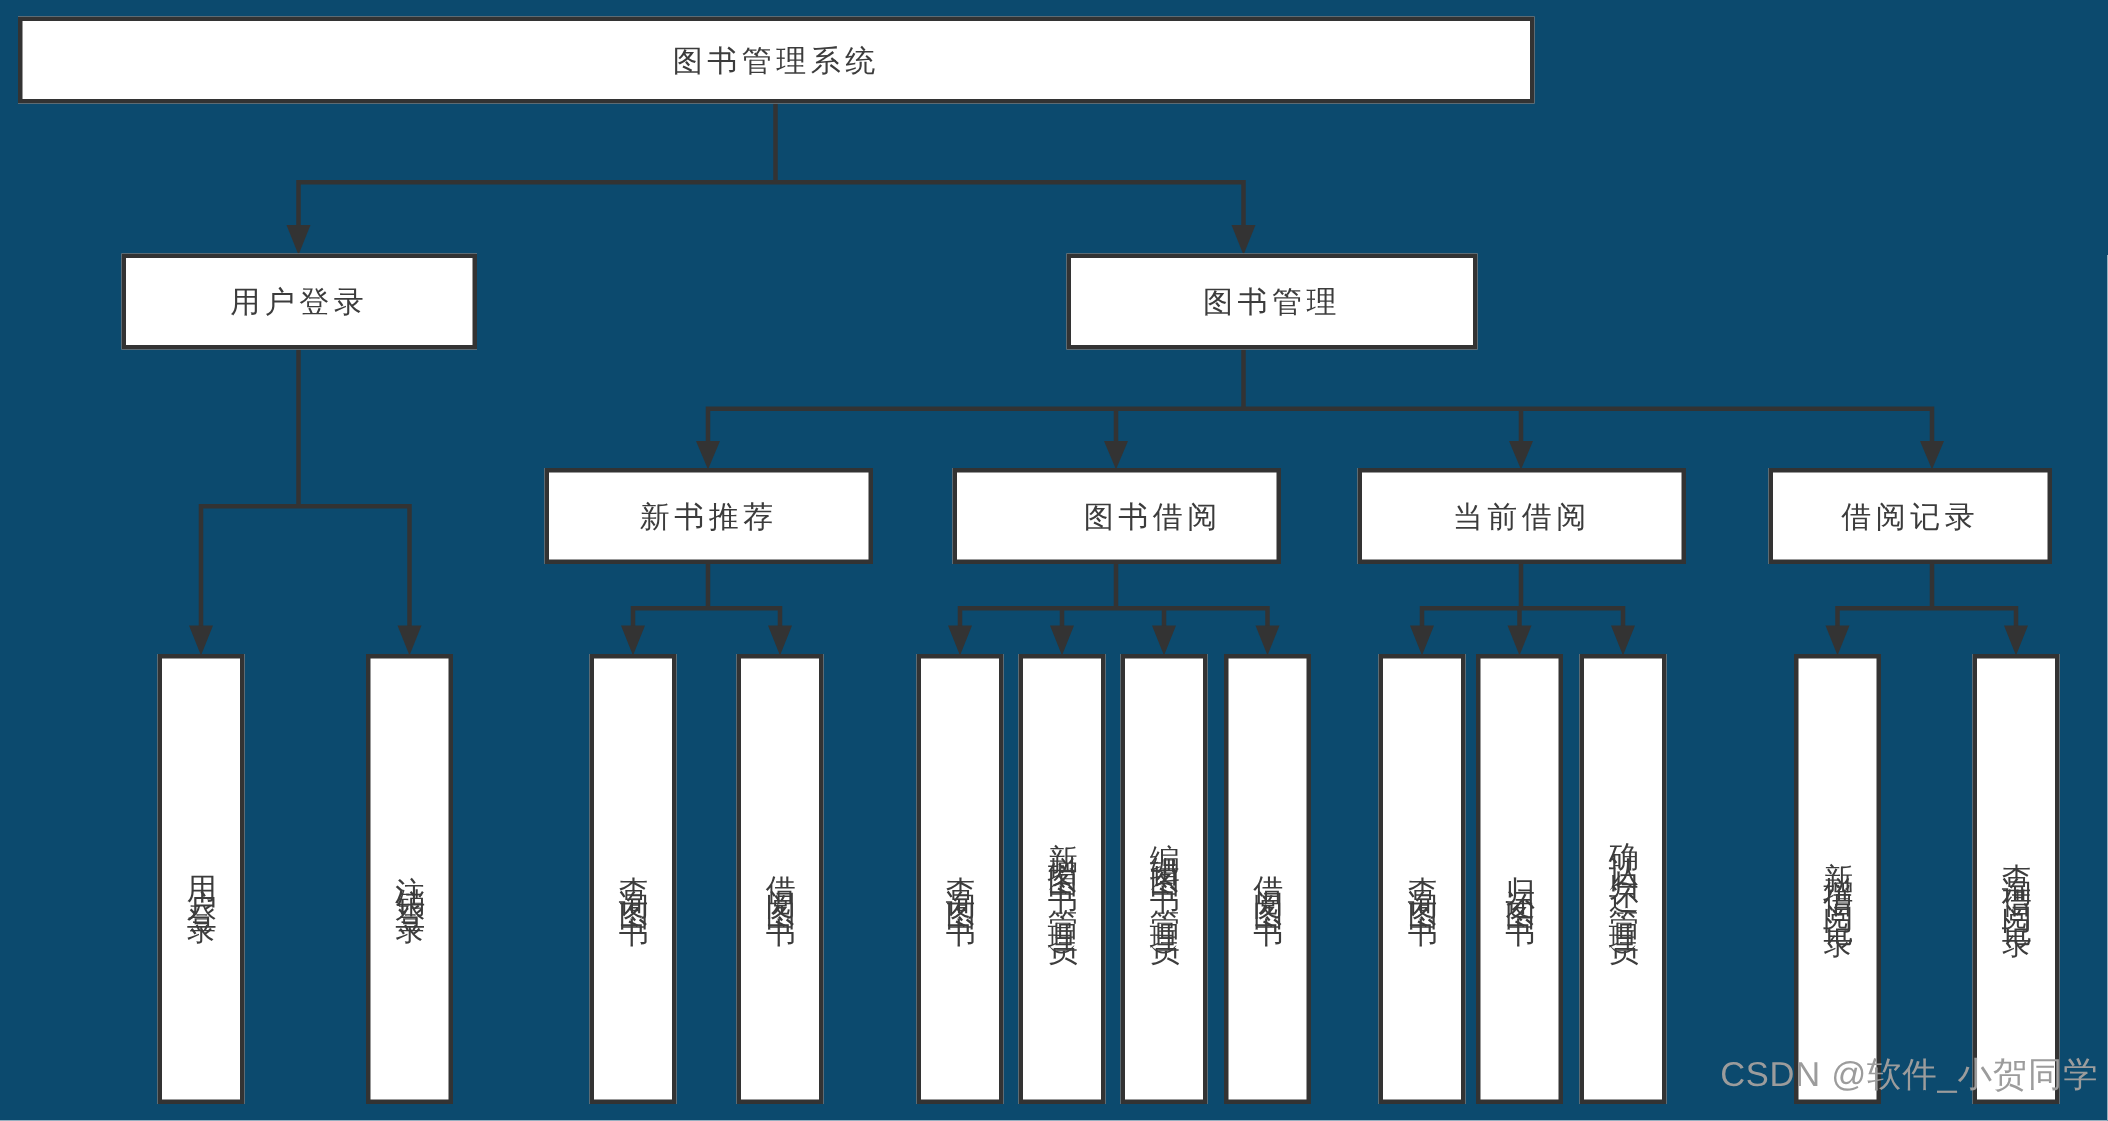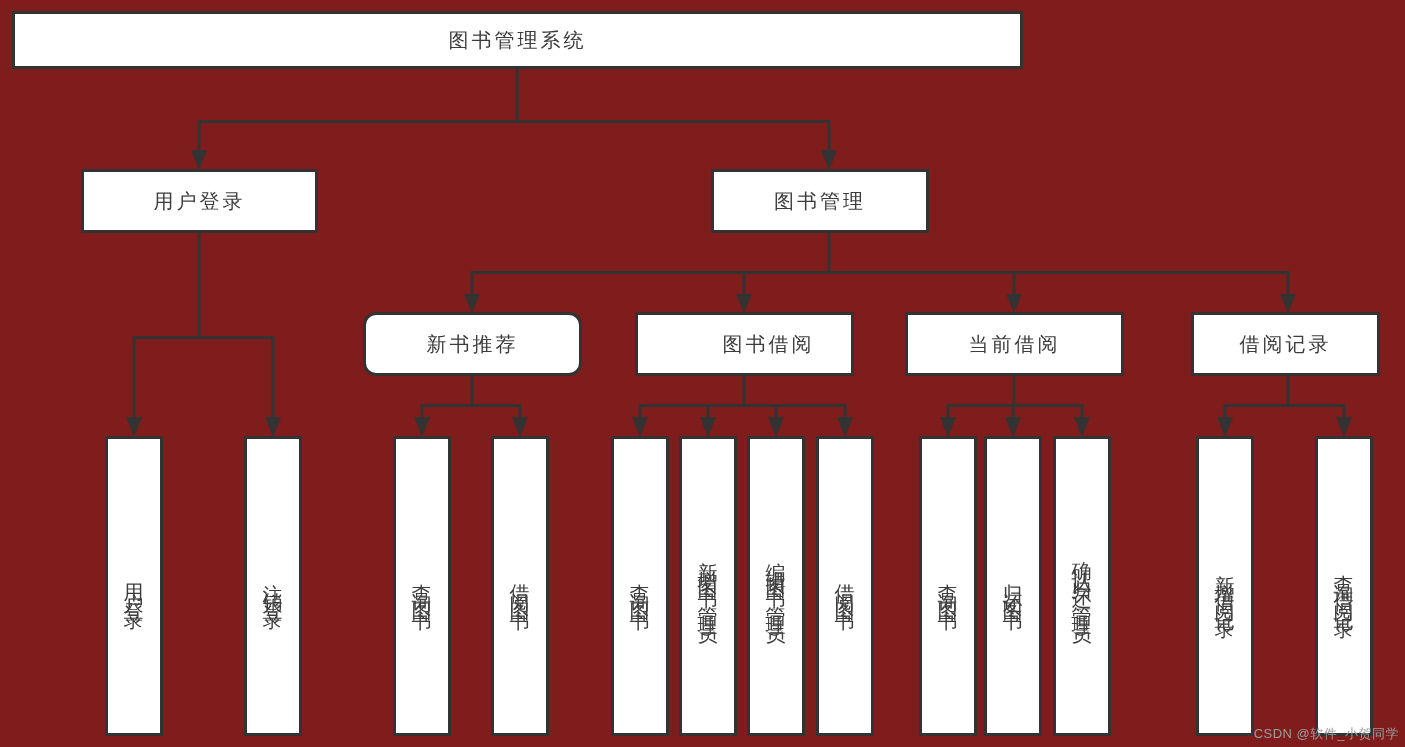--- a/index.html
+++ b/index.html
@@ -1,20 +1,20 @@
 <!DOCTYPE html>
 <html><head>
 <meta charset="utf-8">
 <style>
   html,body{margin:0;padding:0;background:#ffffff;}
   body{font-family:"Liberation Sans","DejaVu Sans",sans-serif;}
   #stage{
     position:relative;
     width:1405px;height:747px;
-    background:#7f1d1d;
+    background:#0c4a6e;
     overflow:hidden;
   }
   #connectors{position:absolute;left:0;top:0;width:1405px;height:747px;}
   .box{
     position:absolute;
     background:#ffffff;
     border:3px solid #333333;
     box-sizing:border-box;
     display:flex;
     align-items:center;
@@ -28,46 +28,46 @@
     font-size:20px;
     letter-spacing:9px;
     line-height:1;
     white-space:nowrap;
   }
   
   .n-root{left:12px;top:11px;width:1011px;height:58px;}
   
   .n-l2{top:169px;height:64px;}
   .n-user-login{left:81px;width:237px;}
-  .n-book-mgmt{left:711px;width:218px;}
+  .n-book-mgmt{left:711px;width:274px;}
   
   .n-l3{top:312px;height:64px;}
-  .n-newbook{left:363px;width:219px;border-radius:13px;}
+  .n-newbook{left:363px;width:219px;}
   .n-borrow{left:635px;width:219px;padding-left:48px;}
   .n-current{left:905px;width:219px;text-align:center;}
-  .n-record{left:1179px;width:189px;margin-left:12px;}
+  .n-record{left:1179px;width:189px;}
   
   .leaf{top:436px;height:300px;width:58px;}
   .n-leaf-0{left:105px;}
   .n-leaf-1{left:244px;}
   .n-leaf-2{left:393px;}
   .n-leaf-3{left:491px;}
   .n-leaf-4{left:611px;}
   .n-leaf-5{left:679px;}
   .n-leaf-6{left:747px;}
   .n-leaf-7{left:816px;}
   .n-leaf-8{left:919px;}
   .n-leaf-9{left:984px;}
   .n-leaf-10{left:1053px;}
   .n-leaf-11{left:1196px;}
   .n-leaf-12{left:1315px;}
   #watermark{
     position:absolute;
-    right:6px;bottom:4px;
-    font-size:13px;
+    right:6px;bottom:15px;
+    font-size:23px;
     color:#9c9c9c;
     letter-spacing:0.5px;
     white-space:nowrap;
   }
 </style>
 </head>
 <body>
 
 <div id="stage">
 

